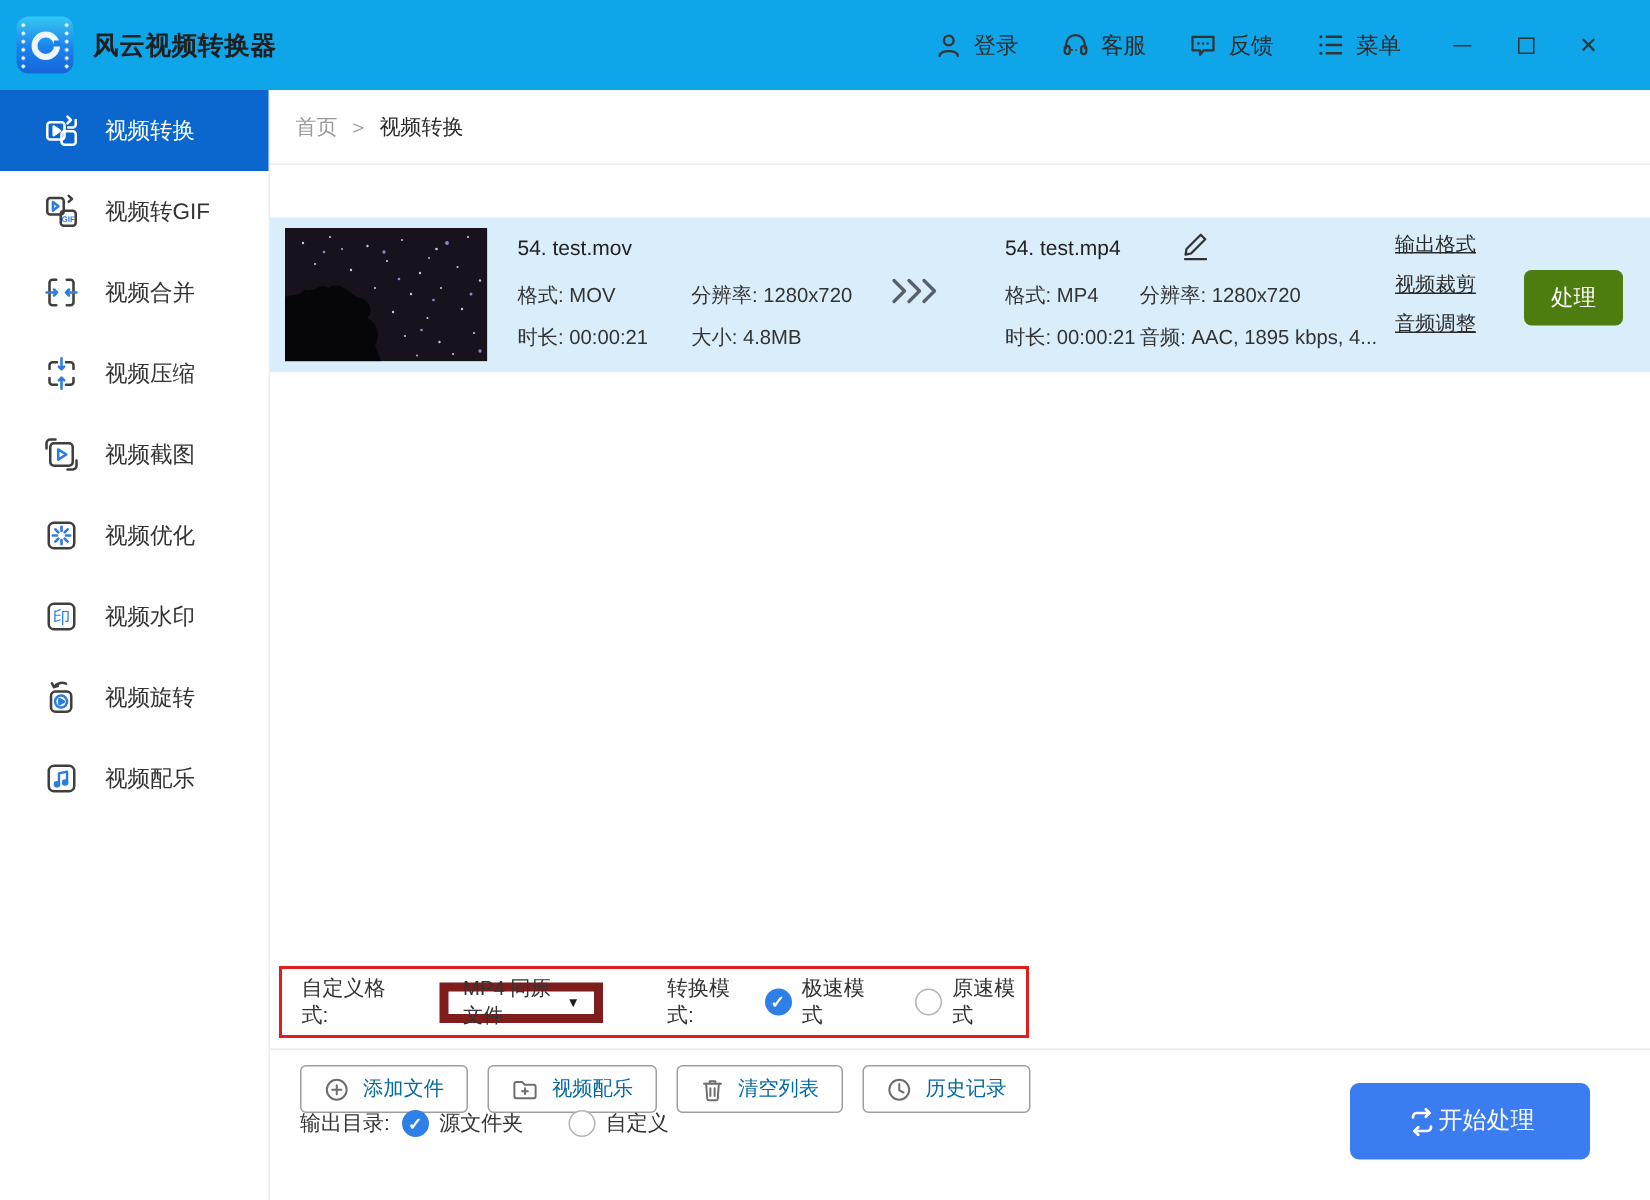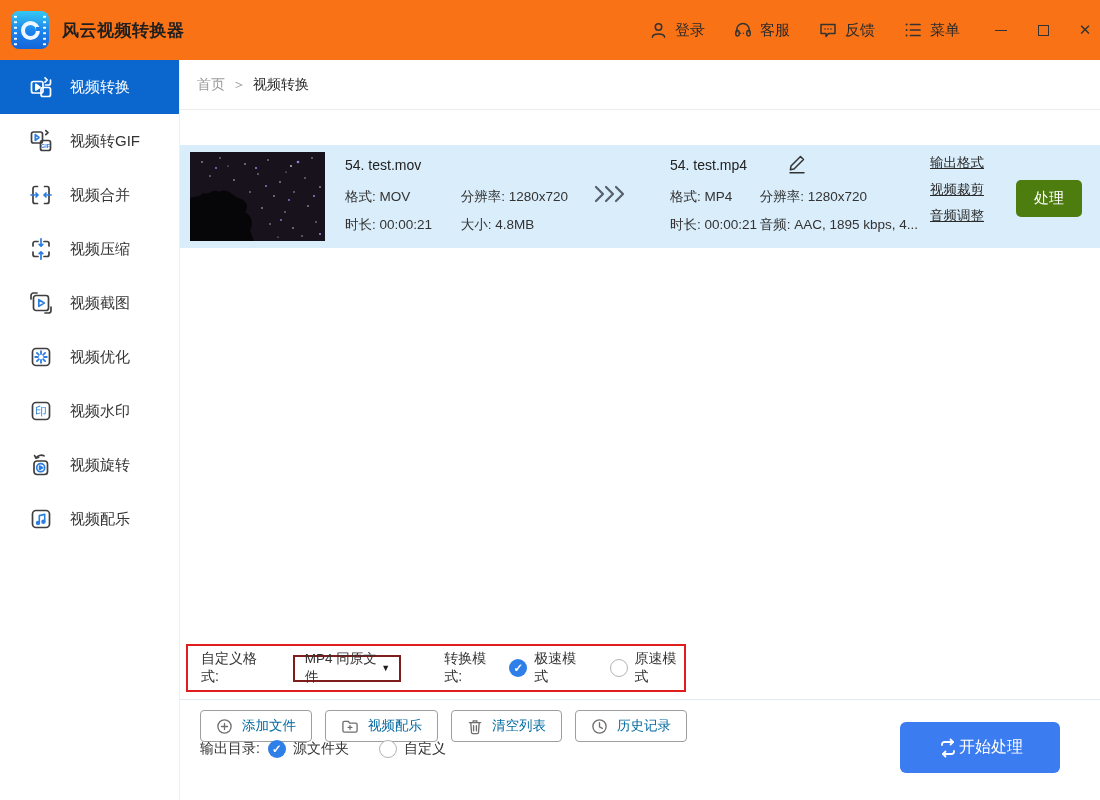--- a/index.html
+++ b/index.html
@@ -4,32 +4,32 @@
 <style>
   * { margin:0; padding:0; box-sizing:border-box; }
   html,body { width:1100px; height:800px; }
   body {
     font-family:"Liberation Sans", sans-serif;
     background:#fff; color:#333; overflow:hidden; position:relative;
   }
   svg { display:block; }
 
   
-  .titlebar { position:absolute; top:0; left:0; width:1100px; height:60px; background:#f97316; display:flex; align-items:center; z-index:10; }
+  .titlebar { position:absolute; top:0; left:0; width:1100px; height:60px; background:#0ea5e9; display:flex; align-items:center; z-index:10; }
   .app-icon { width:38px; height:38px; margin-left:11px; border-radius:8px;
     background:linear-gradient(180deg,#35c8f3 0%,#1b82ec 55%,#1565d8 100%); position:relative; flex:0 0 auto; }
   .app-icon .holes { position:absolute; top:3px; bottom:3px; width:3px;
     background-image:radial-gradient(circle,#fff 1.1px,rgba(255,255,255,0) 1.4px);
     background-size:3px 5.5px; background-repeat:repeat-y; }
   .app-icon .holes.left { left:3px; } .app-icon .holes.right { right:3px; }
   .app-icon .lens { position:absolute; left:50%; top:50%; width:19px; height:19px; margin:-9.5px 0 0 -9.5px;
     border:4.5px solid #eef6ff; border-radius:50%; }
   .app-icon .lens i { position:absolute; right:-4px; top:2px; width:4px; height:4px; background:#1b82ec; }
   .app-title { font-size:17px; font-weight:700; color:#1f1f1f; margin-left:13px; letter-spacing:.5px; }
-  .tb-actions { margin-left:auto; display:flex; align-items:center; gap:28px; margin-right:6px; }
+  .tb-actions { margin-left:auto; display:flex; align-items:center; gap:28px; margin-right:32px; }
   .tb-item { display:flex; align-items:center; gap:7px; font-size:15px; color:#2b2b2b; cursor:pointer; }
   .win-controls { display:flex; align-items:center; gap:24px; margin-left:4px; }
   .win-btn { width:18px; height:18px; display:flex; align-items:center; justify-content:center; cursor:pointer; }
   .win-min i { width:12px; height:0; border-top:1.6px solid #333; display:block; }
   .win-max i { width:11px; height:11px; border:1.6px solid #333; display:block; }
   .win-close { font-size:15px; color:#333; }
 
   
   .sidebar { position:absolute; top:60px; left:0; width:180px; bottom:0; background:#fff; border-right:1px solid #efefef; }
   .side-item { height:54px; display:flex; align-items:center; padding-left:29px; gap:17px; font-size:15px; color:#333;
@@ -58,21 +58,21 @@
   .out-l2 { left:490px; top:43px; } .out-l3 { left:490px; top:71px; }
   .col-c { display:inline-block; width:86px; }
   .row-links { left:750px; top:9px; display:flex; flex-direction:column; gap:8.5px; }
   .row-link { text-decoration:underline; color:#2b2b2b; cursor:pointer; font-size:13.5px; }
   .process-btn { left:836px; top:35px; width:66px; height:37px; background:#4d7c0f; border-radius:5px;
     color:#fff; font-size:15px; display:flex; align-items:center; justify-content:center; cursor:pointer; }
 
   
   .format-bar { position:absolute; left:6px; top:584px; width:500px; height:48px; border:2px solid #e11d1d;
     display:flex; align-items:center; padding-left:13px; font-size:14px; background:#fff; }
-  .dropdown { width:116px; height:27px; border:2px solid #7f1d1d; background:#fff; margin-left:24px;
+  .dropdown { width:116px; height:27px; border:6px solid #7f1d1d; background:#fff; margin-left:24px;
     display:flex; align-items:center; justify-content:space-between; padding:0 9px 0 10px; font-size:13.5px; cursor:pointer; }
   .dd-caret { font-size:9px; color:#1c1c1c; }
   .mode-label { margin-left:43px; }
   .radio-group { display:flex; align-items:center; gap:7px; margin-left:10px; cursor:pointer; }
   .radio { width:18px; height:18px; border-radius:50%; flex:0 0 auto; }
   .radio.checked { background:#2e7fe8; color:#fff; display:flex; align-items:center; justify-content:center; font-size:11.5px; font-weight:700; }
   .radio.un { border:1.5px solid #b3b3b3; background:#fff; }
   .rg2 { margin-left:26px; }
 
   .separator { position:absolute; top:639px; left:0; width:920px; height:1px; background:#e2e9ef; }

